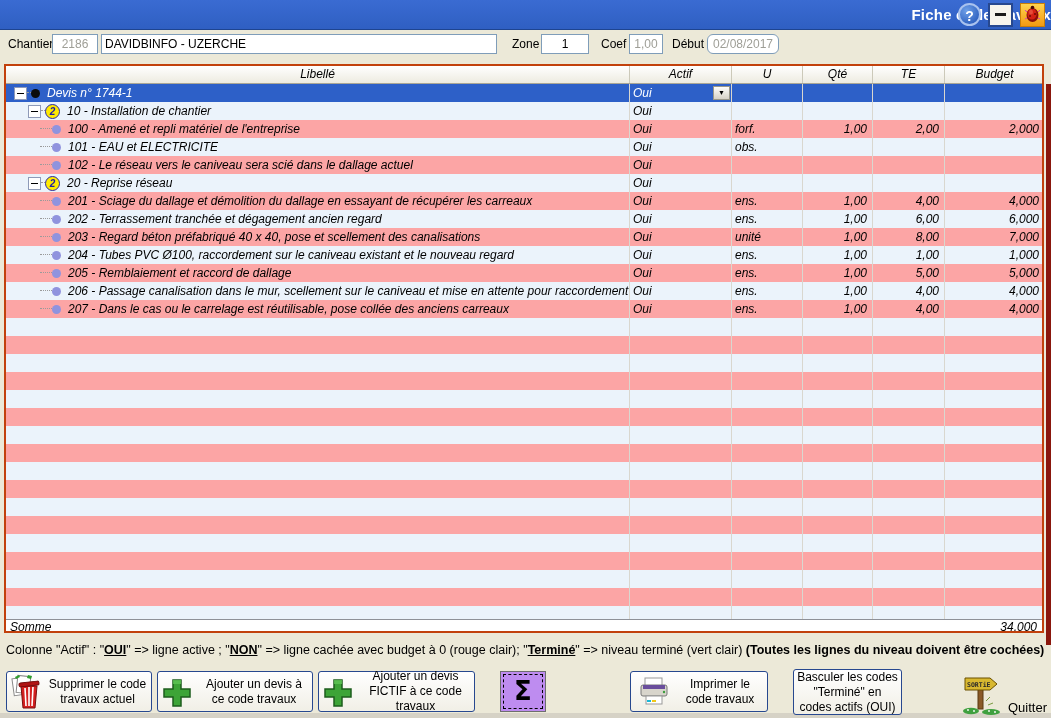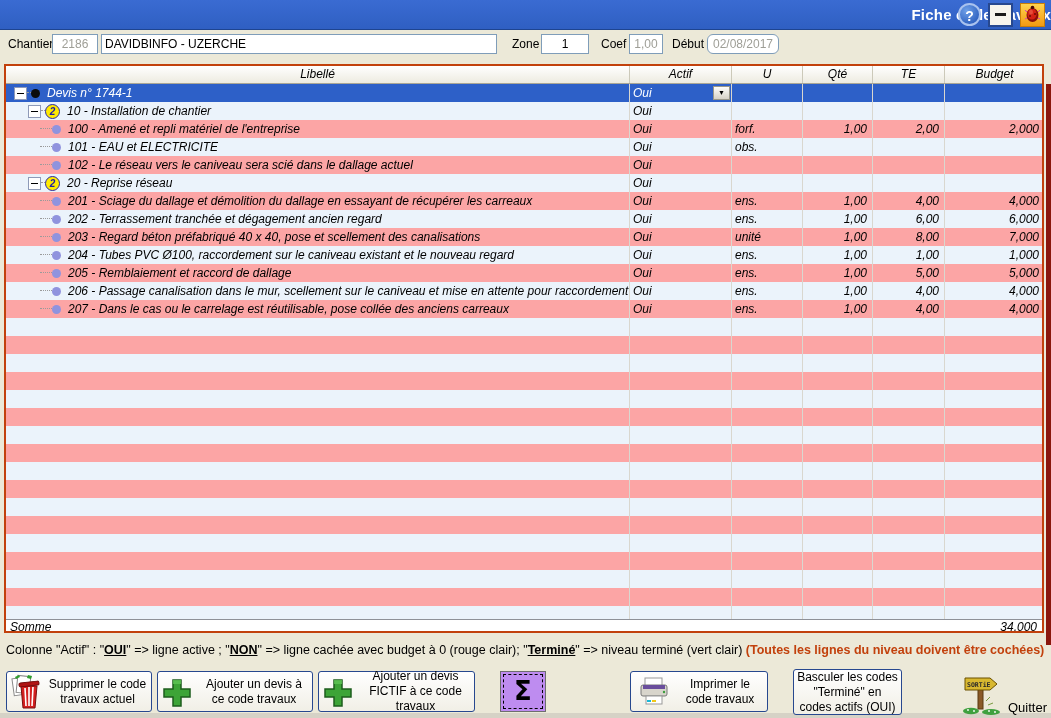--- a/index.html
+++ b/index.html
@@ -62,21 +62,21 @@
     font-size:7px;line-height:12px;text-align:center;color:#000;}
   .somme{display:flex;height:15px;line-height:14px;background:#fff;border-top:1px solid #8E9198;font-size:12px;}
   .somme .sl{flex:none;padding-left:4px;text-align:center;} .somme .sv{flex:1;text-align:right;padding-right:5px;}
 
   .right-strip{position:absolute;right:0;top:84px;width:5px;height:561px;background:#8A170D;}
   .bottom-strip{position:absolute;left:0;top:713px;width:1051px;height:5px;background:#D6D2C6;}
 
   
   .legend{position:absolute;left:6px;top:643px;width:1040px;font-size:12.5px;white-space:nowrap;}
   .seg-b{font-weight:bold;text-decoration:underline;}
-  .seg-r{font-weight:bold;color:#c2410c;}
+  .seg-r{font-weight:bold;color:#000000;}
 
   
   .btn{position:absolute;top:671px;height:41px;box-sizing:border-box;
     background:linear-gradient(#FFFFFF,#F1EFE6);border:1px solid #27488F;border-radius:3px;
     display:flex;align-items:center;font-size:12px;}
   .btn .lab{flex:1;text-align:center;line-height:1.25;padding:0 3px;}
   .btn svg{flex:none;}
   .sigma-btn{position:absolute;left:500px;top:671px;width:46px;height:41px;box-sizing:border-box;
     background:#BE8CF0;border:1px solid #6E6E6E;position:absolute;
     font-family:"DejaVu Sans",sans-serif;font-size:26px;font-weight:bold;

